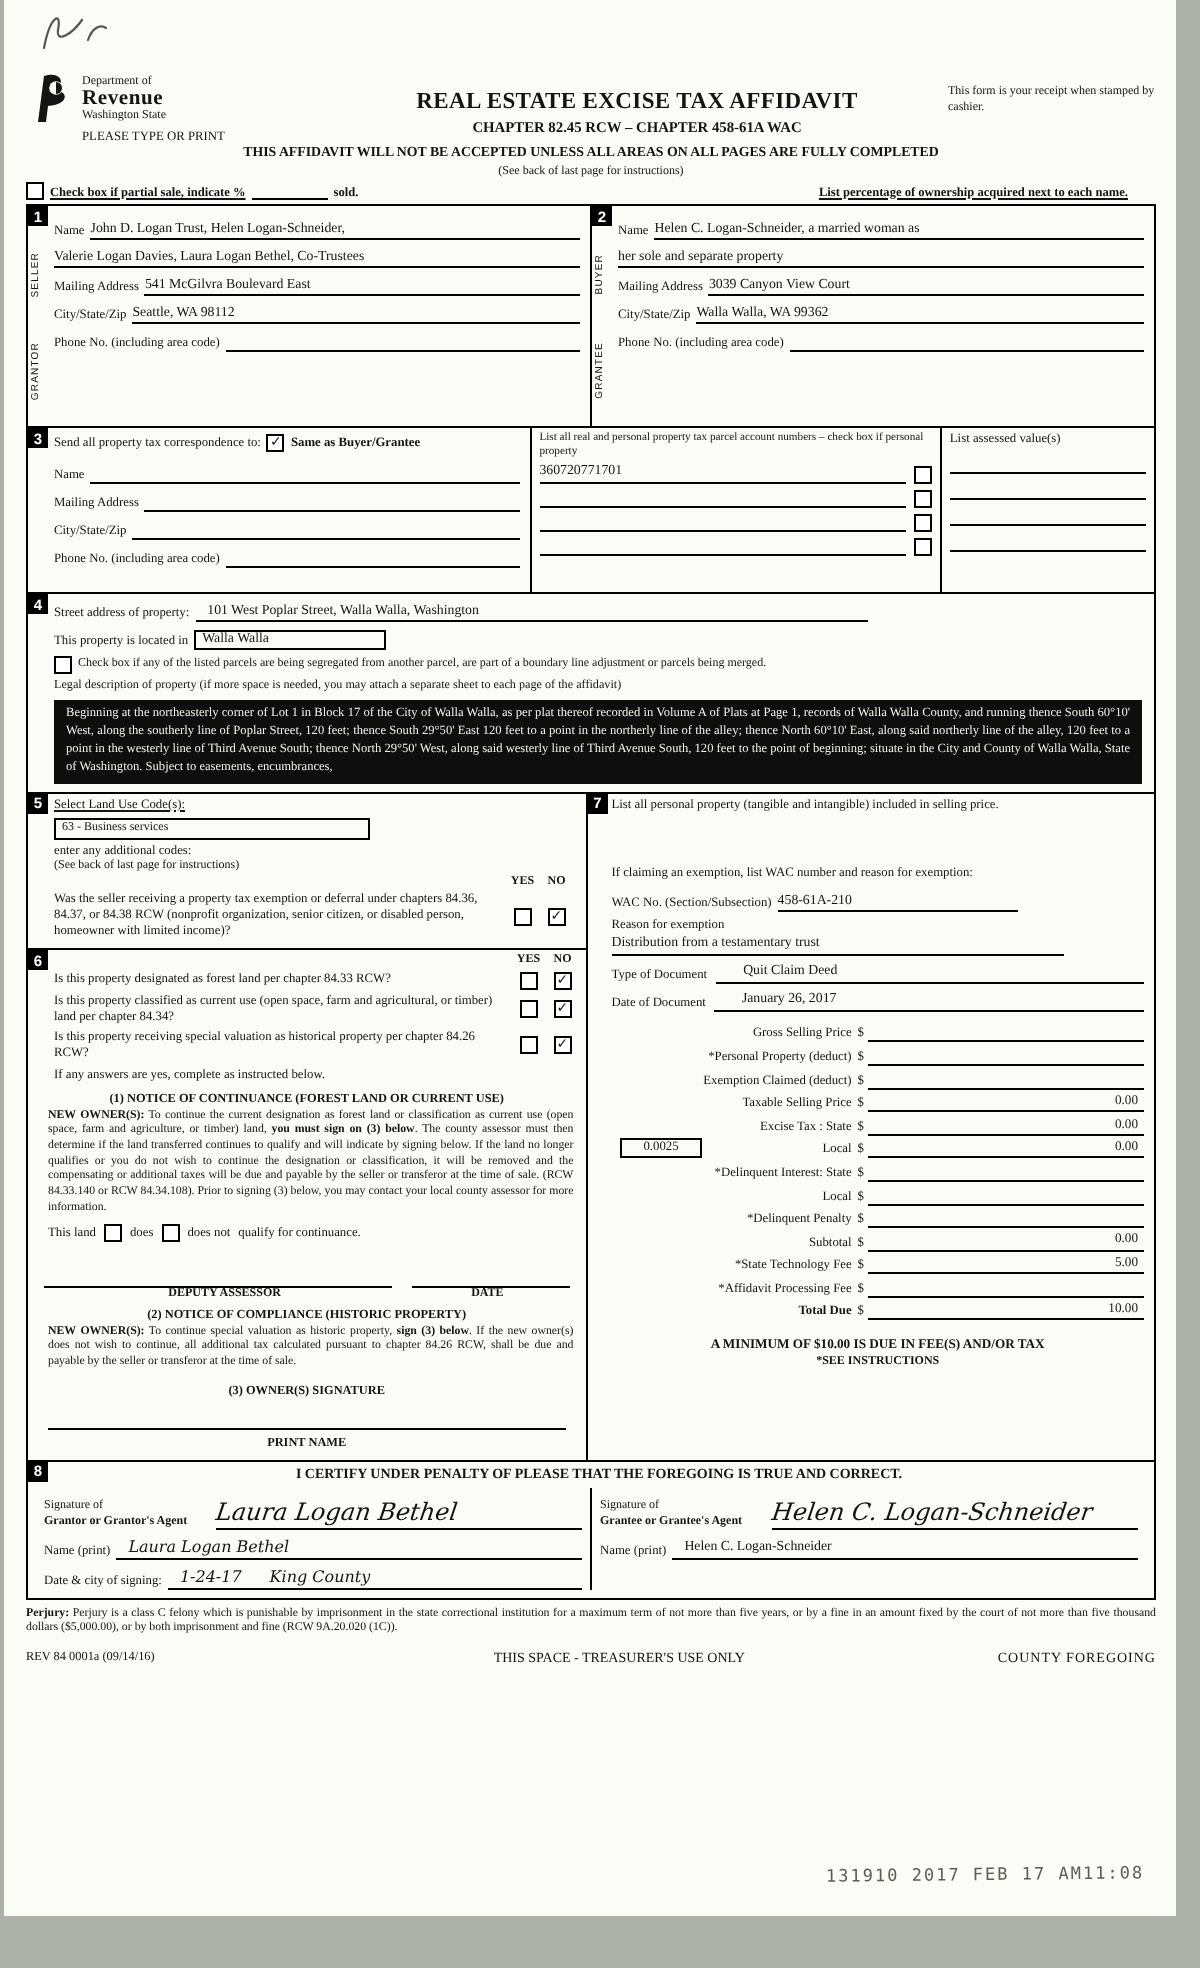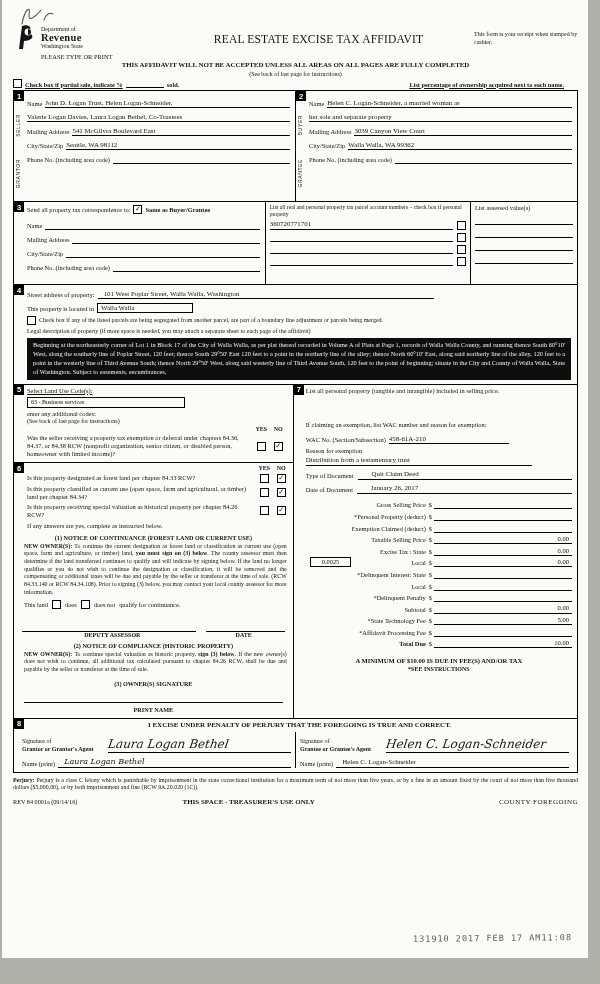--- a/index.html
+++ b/index.html
@@ -1,29 +1,29 @@
 <!DOCTYPE html>
 <html><head>
 <meta charset="utf-8">
 <style>
   html,body{margin:0;padding:0;}
   body{width:600px;height:984px;background:#aeb1a7;position:relative;
        font-family:"Liberation Serif",serif;color:#141414;}
   .page{position:absolute;left:2px;top:0;width:586px;height:958px;background:#fbfbf7;
-        padding:24px 10px 6px 11px;box-sizing:border-box;font-size:6.4px;line-height:1.25;}
+        padding:36px 10px 6px 11px;box-sizing:border-box;font-size:6.4px;line-height:1.25;}
   .bold{font-weight:bold;}
   .ul{text-decoration:underline;}
   
   .hdr{display:flex;align-items:flex-start;}
   .hdr-left{width:150px;display:flex;gap:4px;}
   .logo-txt{font-size:6px;line-height:1.05;padding-top:2px;}
   .logo-txt .rev{font-size:10.5px;font-weight:bold;letter-spacing:.3px;}
   .please{font-size:6.4px;margin-top:4px;}
   .hdr-center{flex:1;text-align:center;padding-top:8px;}
-  .title{font-size:11.5px;font-weight:normal;letter-spacing:.2px;}
+  .title{font-size:11.5px;font-weight:bold;letter-spacing:.2px;}
   .chapter{font-size:7.4px;font-weight:bold;margin-top:1px;}
   .hdr-right{width:104px;font-size:6px;padding-top:7px;line-height:1.3;}
   .warning{text-align:center;font-weight:bold;font-size:6.9px;margin-top:1px;}
   .seeback{text-align:center;font-size:6px;margin:1px 0;}
   .partial-row{display:flex;align-items:flex-end;font-size:6.3px;margin:1px 0 3px;}
   .blankline{display:inline-block;border-bottom:1px solid #000;}
   
   .sec{border:1px solid #000;position:relative;margin-top:-1px;}
   .badge{position:absolute;left:0;top:0;width:10px;height:10px;background:#000;color:#fff;
          font-size:7.5px;font-weight:bold;display:flex;align-items:center;justify-content:center;
@@ -120,21 +120,21 @@
   .sigline{display:flex;align-items:flex-end;}
   .siglabel{width:86px;font-size:6px;line-height:1.2;flex-shrink:0;}
   .sigwrap{flex:1;border-bottom:1px solid #000;height:20px;display:flex;align-items:flex-end;}
   .sig8row{display:flex;align-items:flex-end;height:13px;margin-top:2px;}
   .sig8row .flabel{padding-right:3px;}
   .sig8row .fill{display:flex;align-items:flex-end;gap:14px;padding-left:6px;}
   
   .perjury{font-size:5.9px;line-height:1.3;margin-top:4px;text-align:justify;}
   .footrow{display:flex;align-items:flex-start;margin-top:6px;font-size:6.2px;}
   .footrow .fleft{width:30%;}
-  .footrow .fcenter{flex:1;font-weight:bold;font-size:7px;}
+  .footrow .fcenter{flex:1;text-align:center;font-weight:normal;font-size:7px;}
   .footrow .fright{width:25%;text-align:right;font-size:7px;letter-spacing:.5px;}
   .stamp{position:absolute;right:16px;bottom:14px;font-family:"DejaVu Sans Mono",monospace;
          font-size:8.5px;color:#4b4d46;letter-spacing:1px;transform:rotate(-.6deg);opacity:.9;}
   .squiggle{position:absolute;left:14px;top:2px;}
 </style>
 </head>
 <body>
 
 <div class="page">
 
@@ -151,20 +151,21 @@
       </svg>
       <div class="logo-txt">
         <div>Department of</div>
         <div class="rev">Revenue</div>
         <div>Washington State</div>
         <div class="please">PLEASE TYPE OR PRINT</div>
       </div>
     </div>
     <div class="hdr-center">
       <div class="title">REAL ESTATE EXCISE TAX AFFIDAVIT</div>
+      <div class="chapter">CHAPTER 82.45 RCW – CHAPTER 458-61A WAC</div>
     </div>
     <div class="hdr-right">This form is your receipt when stamped by cashier.</div>
   </div>
 
   <div class="warning">THIS AFFIDAVIT WILL NOT BE ACCEPTED UNLESS ALL AREAS ON ALL PAGES ARE FULLY COMPLETED</div>
   <div class="seeback">(See back of last page for instructions)</div>
 
   <div class="partial-row">
     <span class="cb"></span>
     <span class="bold ul" style="margin-left:3px;">Check box if partial sale, indicate %</span>
@@ -471,36 +472,43 @@
           </div>
       </div>
 
       <div class="minnote">A MINIMUM OF $10.00 IS DUE IN FEE(S) AND/OR TAX</div>
       <div class="seeinstr">*SEE INSTRUCTIONS</div>
     </div>
   </div>
 
   <div class="sec sec8">
     <span class="badge">8</span>
-    <div class="certify">I EXCISE UNDER PENALTY OF PERJURY THAT THE FOREGOING IS TRUE AND CORRECT.</div>
+    <div class="certify">I CERTIFY UNDER PENALTY OF PLEASE THAT THE FOREGOING IS TRUE AND CORRECT.</div>
     <div class="sig-cols">
       <div class="sig-col">
         <div class="sigline">
           <span class="siglabel">
             <span>Signature of</span><br>
             <span class="bold">Grantor or Grantor's Agent</span>
           </span>
           <span class="sigwrap">
             <span class="script">Laura Logan Bethel</span>
           </span>
         </div>
         <div class="sig8row">
           <span class="flabel">Name (print)</span>
           <span class="fill grow hand">Laura Logan Bethel</span>
         </div>
+        <div class="sig8row">
+          <span class="flabel">Date &amp; city of signing:</span>
+          <span class="fill grow">
+            <span class="hand">1-24-17</span>
+            <span class="hand">King County</span>
+          </span>
+        </div>
       </div>
       <div class="sig-col bl">
         <div class="sigline">
           <span class="siglabel">
             <span>Signature of</span><br>
             <span class="bold">Grantee or Grantee's Agent</span>
           </span>
           <span class="sigwrap">
             <span class="script">Helen C. Logan-Schneider</span>
           </span>

